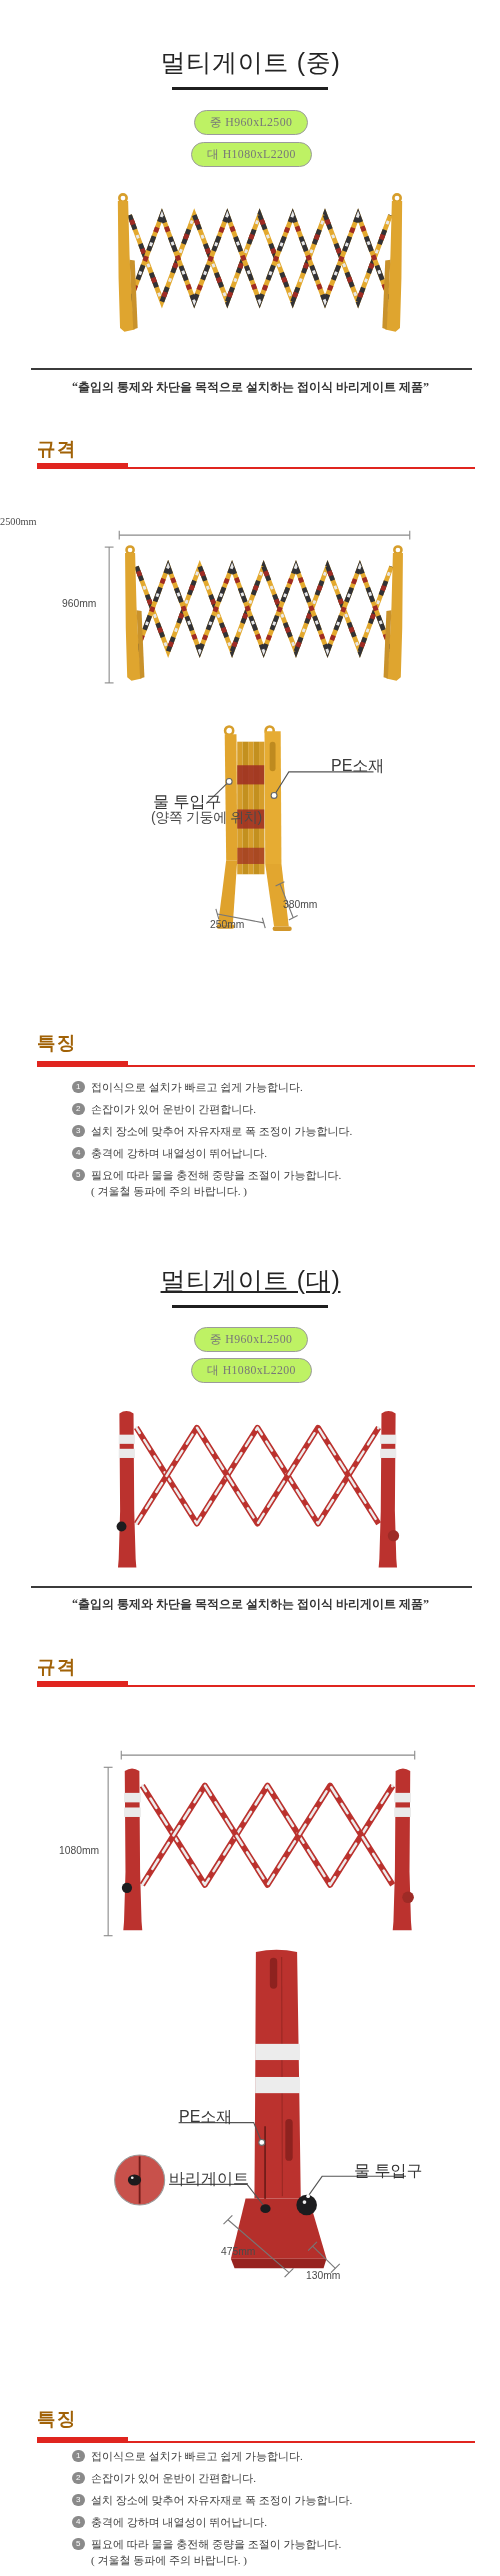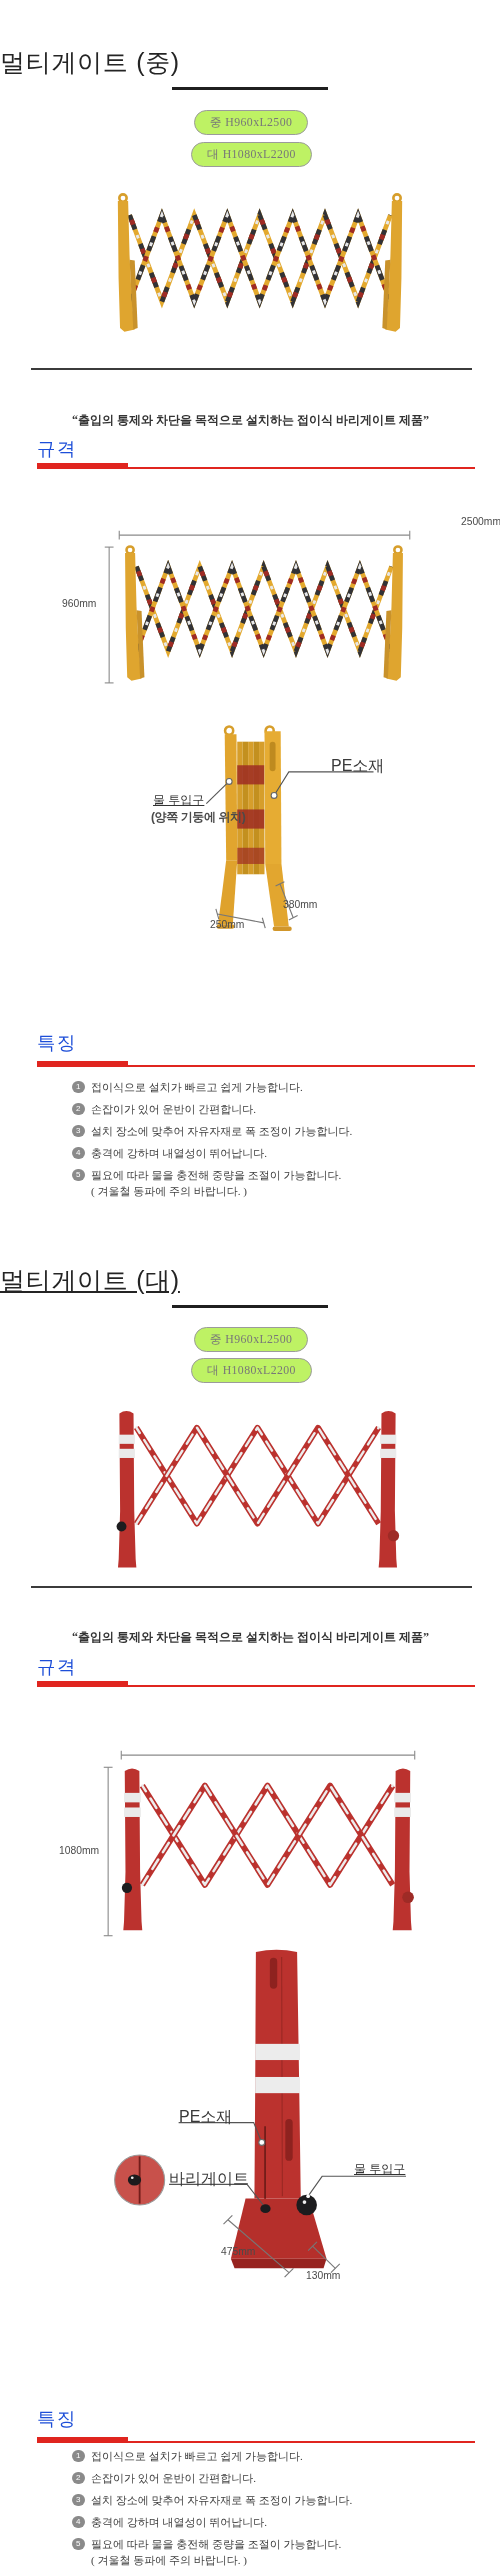--- a/index.html
+++ b/index.html
@@ -1,33 +1,33 @@
 <!DOCTYPE html>
 <html style="font-size:11.8px"><head>
 <meta charset="utf-8">
 <style>
   html,body{margin:0;padding:0;background:#fff;}
   #page{position:relative;width:501px;height:2576px;margin:0 auto;background:#fff;
         font-family:"Liberation Sans",sans-serif;overflow:hidden;}
   .abs{position:absolute;}
-  .ptitle{width:501px;font-size:25px;letter-spacing:0.7px;color:#242424;font-weight:500;}
+  .ptitle{width:501px;text-align:center;font-size:25px;letter-spacing:0.7px;color:#242424;font-weight:500;}
   .tunder{background:#1f1f1f;height:2.9px;}
   .pill{border:1.5px solid #9b9b9b;border-radius:12.5px;display:flex;align-items:center;justify-content:center;
         font-family:"Liberation Serif",serif;font-size:11.8px;color:#787878;letter-spacing:0.4px;background:#bef264;}
   .hrline{background:#3b3b3b;height:2.2px;}
   .quote{width:501px;text-align:center;font-family:"Liberation Serif",serif;font-weight:700;
-         font-size:12px;color:#333;margin-top:33px;}
-  .shead{font-size:18.4px;color:#1d4ed8;font-weight:400;letter-spacing:1.5px;}
+         font-size:12px;color:#333;}
+  .shead{font-size:18.4px;color:#a16207;font-weight:700;letter-spacing:1.5px;}
   .sbar-thick{height:5.9px;background:#E0251F;}
   .sbar-thin{height:1.5px;background:#E0251F;}
   .dimlabel{font-size:10.3px;color:#4a4a4a;}
-  .dimcenter{width:501px;text-align:right;}
+  .dimcenter{width:501px;text-align:left;font-family:Liberation Serif, serif;}
   .callout{font-size:16px;color:#3a3a3a;}
-  .callout-big{font-size:12px;color:#333;text-decoration:underline;}
-  .callout-sub{font-size:12px;color:#4a4a4a;letter-spacing:-0.4px;font-weight:bold;}
+  .callout-big{font-size:16px;color:#333;}
+  .callout-sub{font-size:14px;color:#4a4a4a;letter-spacing:-0.4px;}
   .feat{display:flex;align-items:flex-start;margin-bottom:8px;}
   .fnum{flex:0 0 12.5px;width:12.5px;height:12.5px;border-radius:50%;background:#8a8a8a;color:#fff;
         font-size:8px;line-height:12.5px;text-align:center;margin-right:6.6px;margin-top:0.7px;}
   .ftext{font-family:"Liberation Serif",serif;font-size:11px;color:#3e3e3e;line-height:14px;}
   .fnote{font-family:"Liberation Serif",serif;font-size:11px;color:#3e3e3e;margin-left:19px;margin-top:-5.9px;line-height:14px;}
   svg{display:block;}
 </style>
 </head>
 <body>
 

